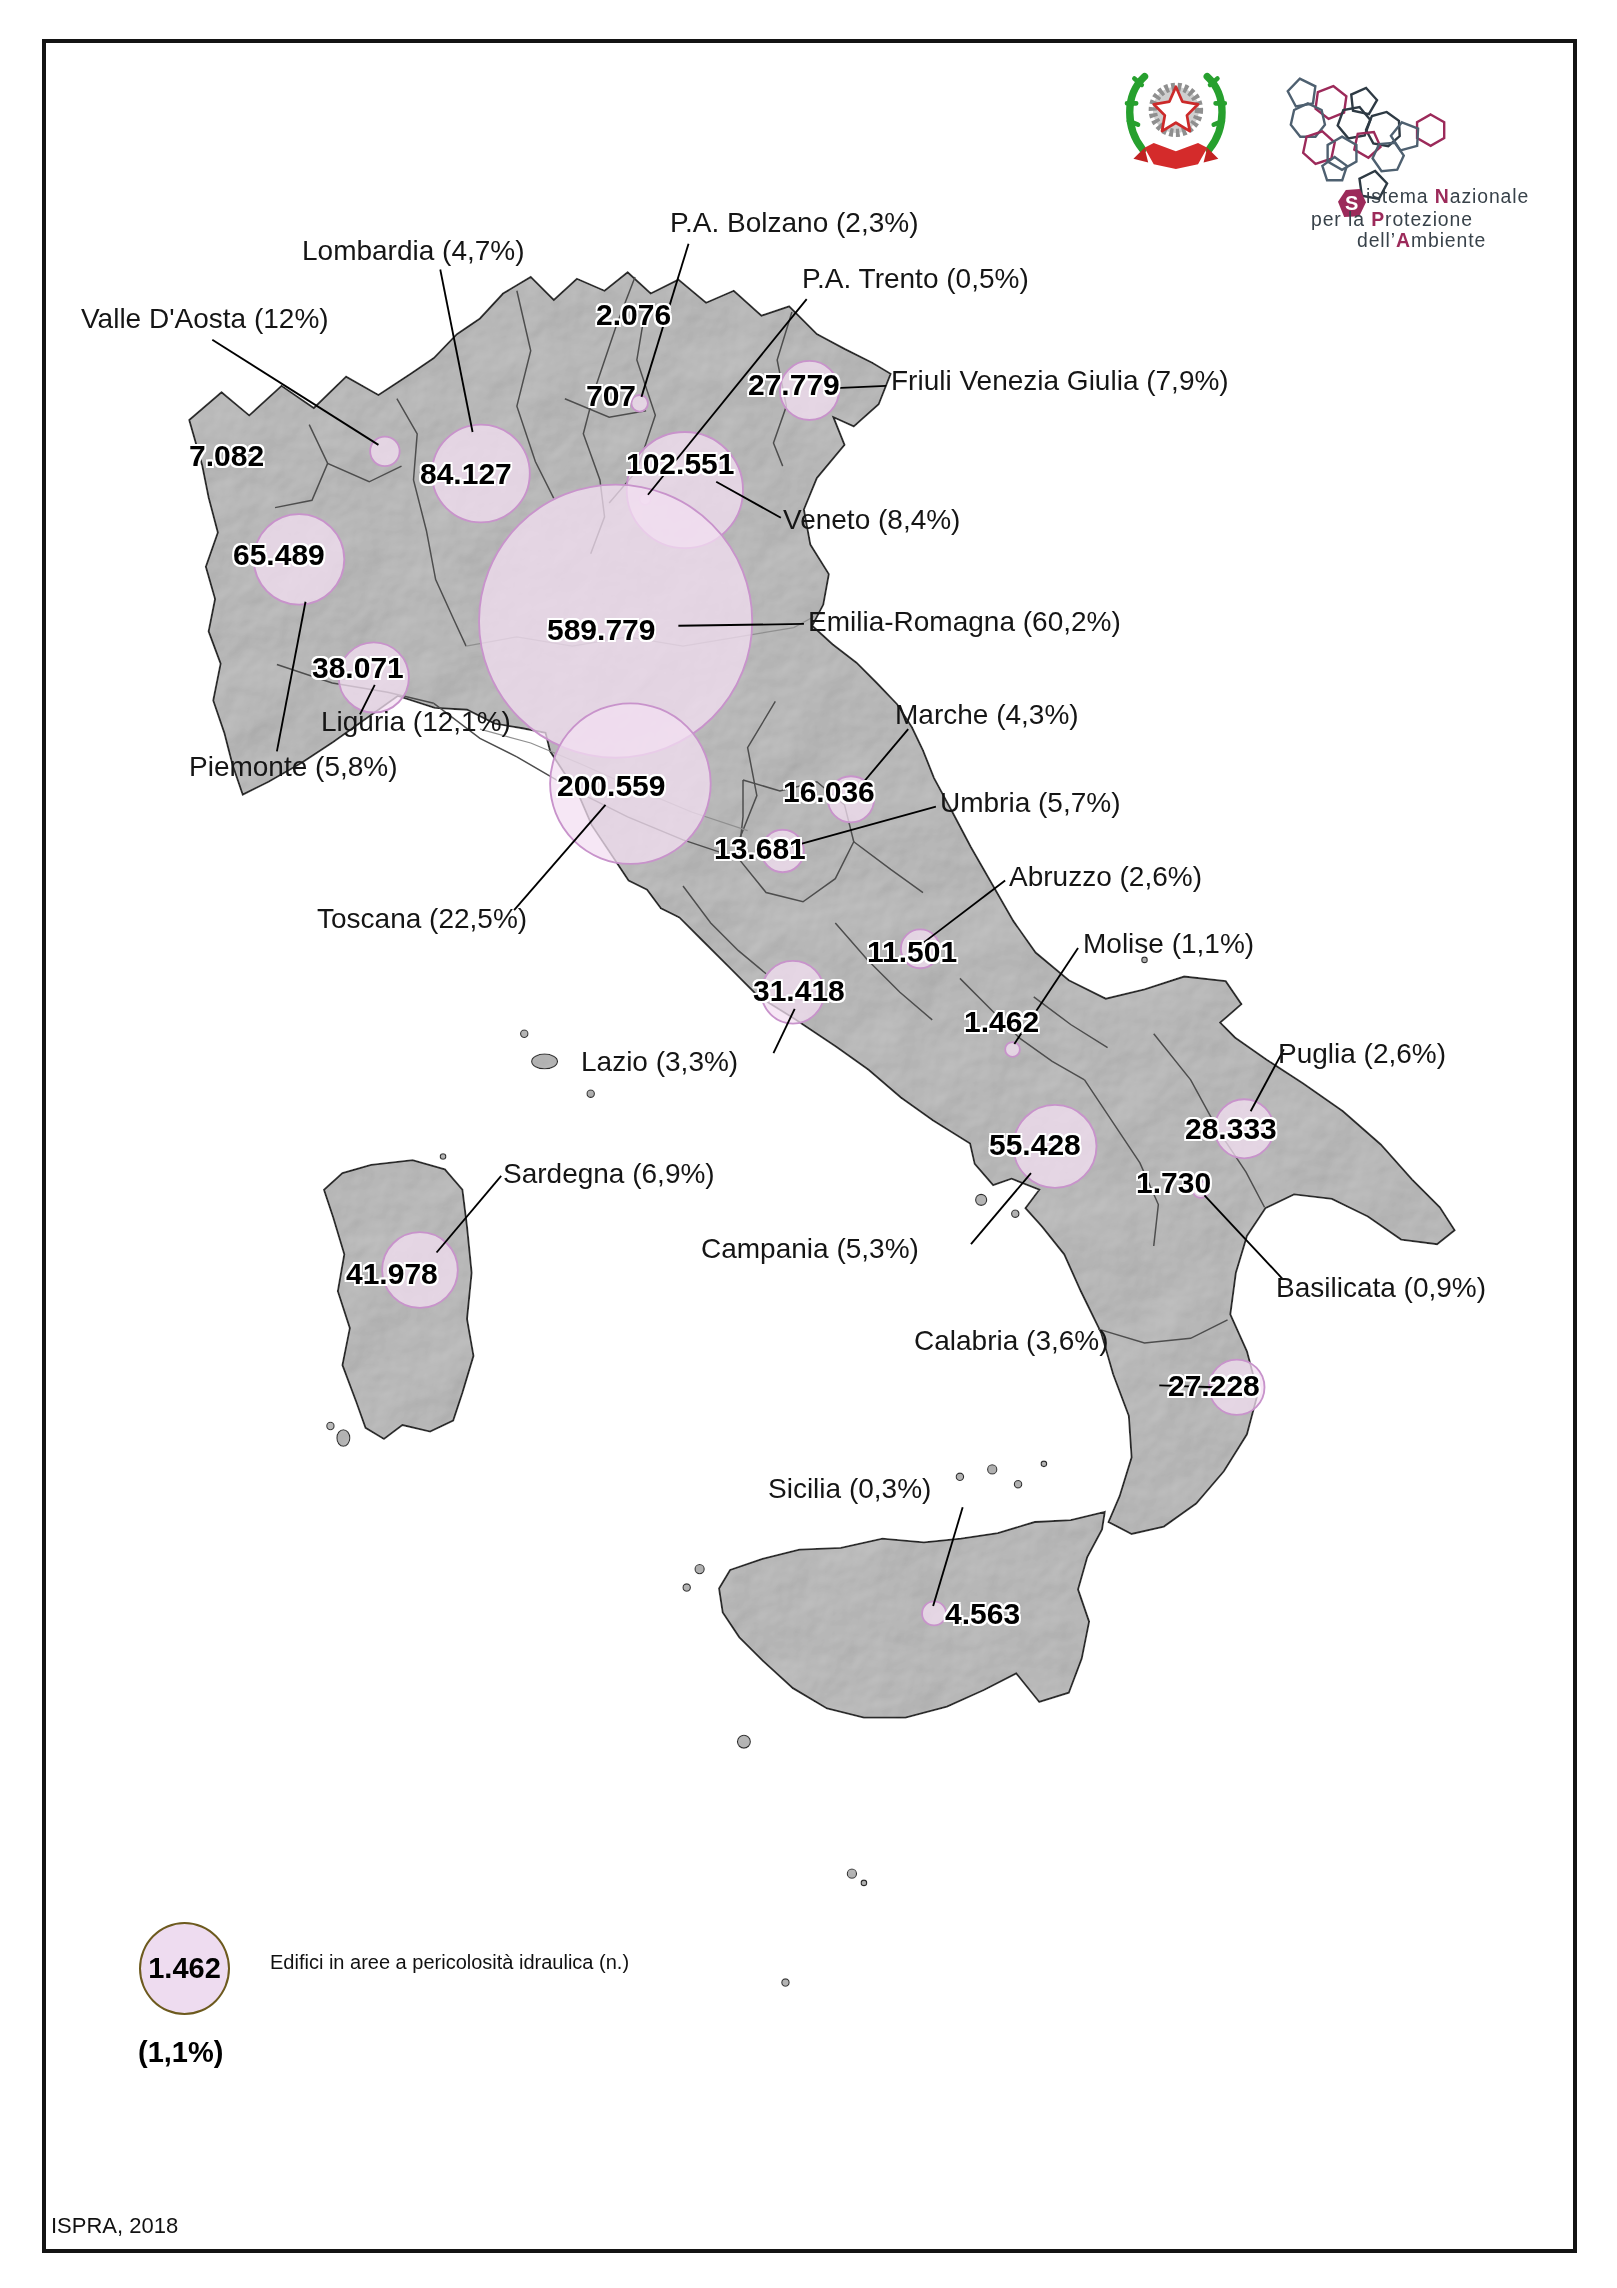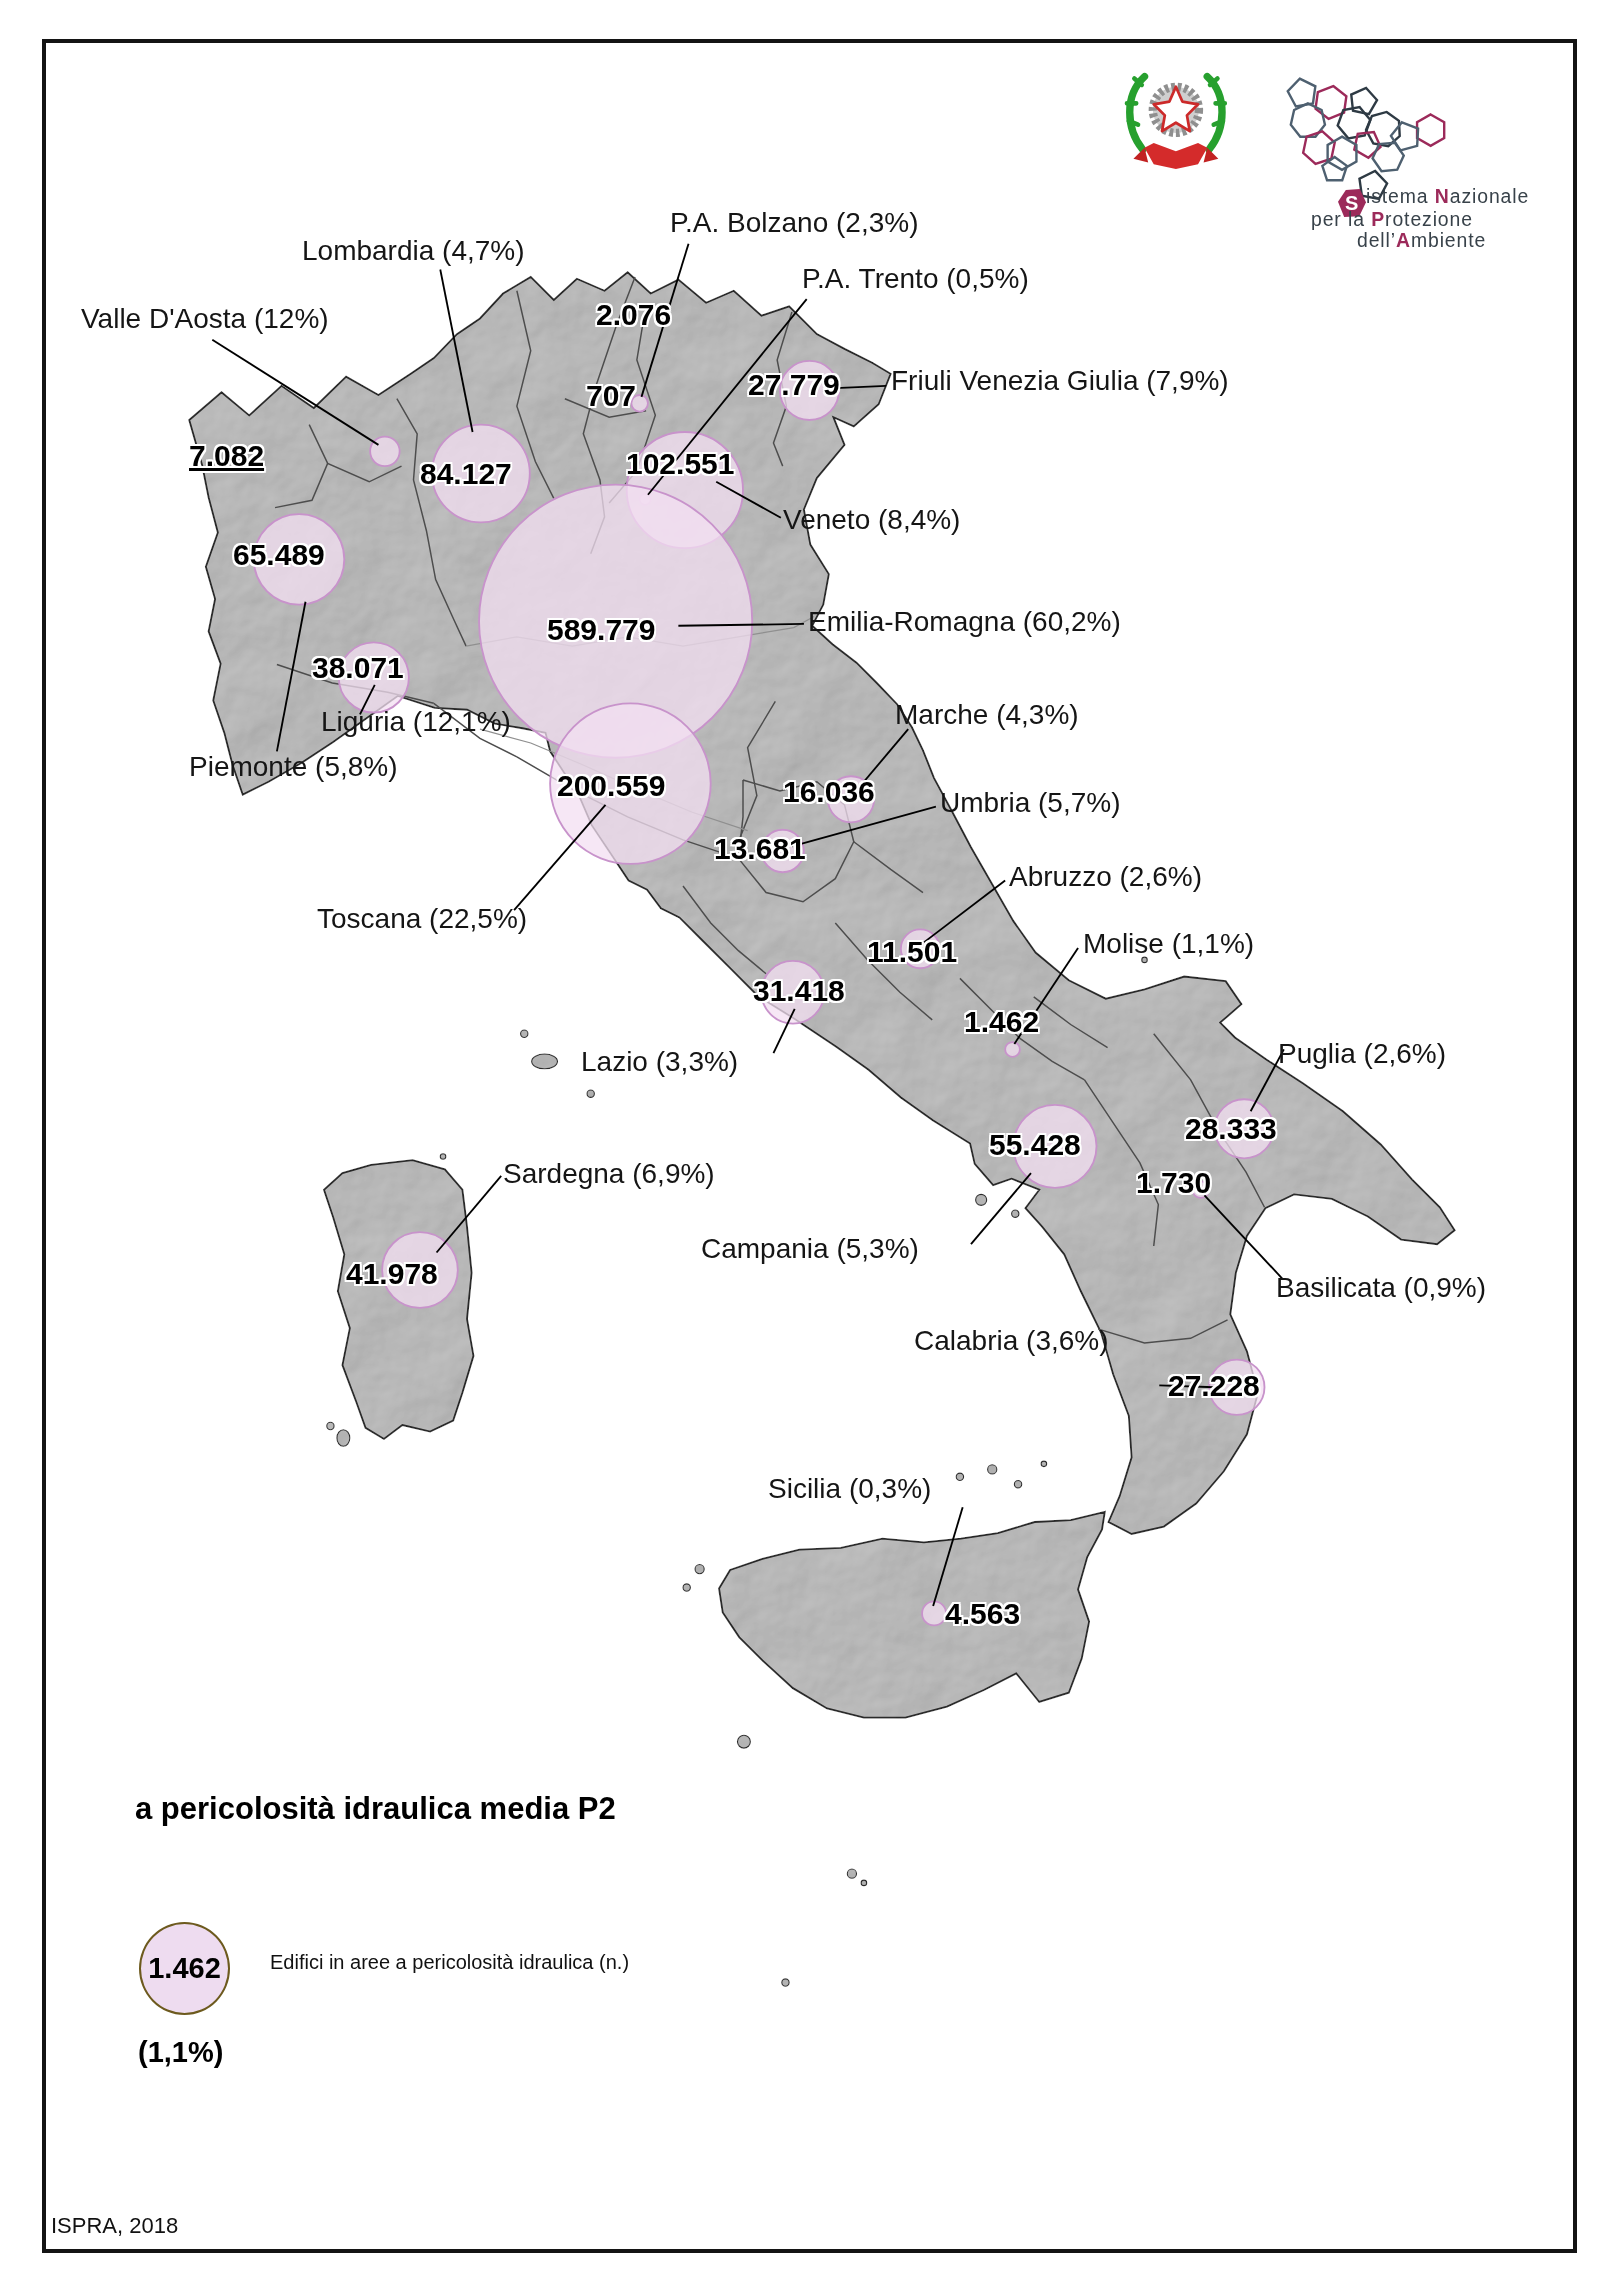--- a/index.html
+++ b/index.html
@@ -185,21 +185,21 @@
         <polygon points="1511.2,154.6 1520.9,168.5 1513.8,183.9 1496.8,185.4 1487.1,171.5 1494.2,156.1" fill="none" stroke="#4e6070" stroke-width="2.6"></polygon>
         <polygon points="1446.0,170.0 1459.3,179.7 1454.2,195.3 1437.8,195.3 1432.7,179.7" fill="none" stroke="#4e6070" stroke-width="2.6"></polygon>
         <polygon points="1489.8,185.2 1502.8,198.8 1494.0,215.4 1475.5,212.1 1472.9,193.5" fill="none" stroke="#2e3a44" stroke-width="2.6"></polygon>
       </g>
   </svg>
 
   <div class="frame"></div>
 
   <div class="labels-layer" id="labels-layer">
       <div class="rlabel" style="left: 81px; top: 304px;">Valle D'Aosta (12%)</div>
-      <div class="vlabel" style="left: 189px; top: 441px; text-decoration: underline;">7.082</div>
+      <div class="vlabel" style="left: 189px; top: 441px;">7.082</div>
       <div class="rlabel" style="left: 189px; top: 752px;">Piemonte (5,8%)</div>
       <div class="vlabel" style="left: 233px; top: 540px;">65.489</div>
       <div class="rlabel" style="left: 302px; top: 236px;">Lombardia (4,7%)</div>
       <div class="vlabel" style="left: 420px; top: 459px;">84.127</div>
       <div class="rlabel" style="left: 670px; top: 208px;">P.A. Bolzano (2,3%)</div>
       <div class="vlabel" style="left: 596px; top: 300px;">2.076</div>
       <div class="rlabel" style="left: 802px; top: 264px;">P.A. Trento (0,5%)</div>
       <div class="vlabel" style="left: 586px; top: 381px;">707</div>
       <div class="rlabel" style="left: 783px; top: 505px;">Veneto (8,4%)</div>
       <div class="vlabel" style="left: 626px; top: 449px;">102.551</div>
@@ -236,21 +236,20 @@
     </div>
 
 
   <div class="snpa-text">
     <div class="snpa-l1"><span class="s-hex">S</span><span>istema </span><span class="accent">N</span><span>azionale</span></div>
     <div class="snpa-l2"><span>per la </span><span class="accent">P</span><span>rotezione</span></div>
     <div class="snpa-l3"><span>dell’</span><span class="accent">A</span><span>mbiente</span></div>
   </div>
 
   <div class="legend-title">
-    <div>a pericolosità idraulica media P2</div>
   </div>
   <div class="legend-circle">
     <span>1.462</span>
   </div>
   <div class="legend-item-text" style="left:270px;top:1951px;">Edifici in aree a pericolosità idraulica (n.)</div>
   <div class="legend-pct">(1,1%)</div>
 
   <div class="footer">ISPRA, 2018</div>
 </div>
 

